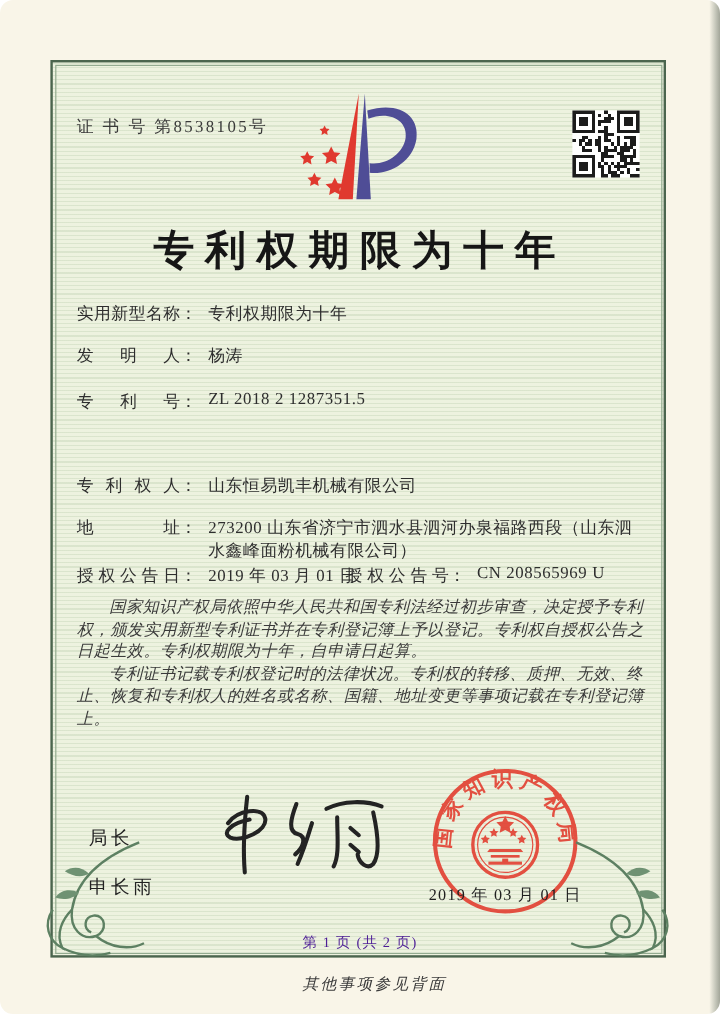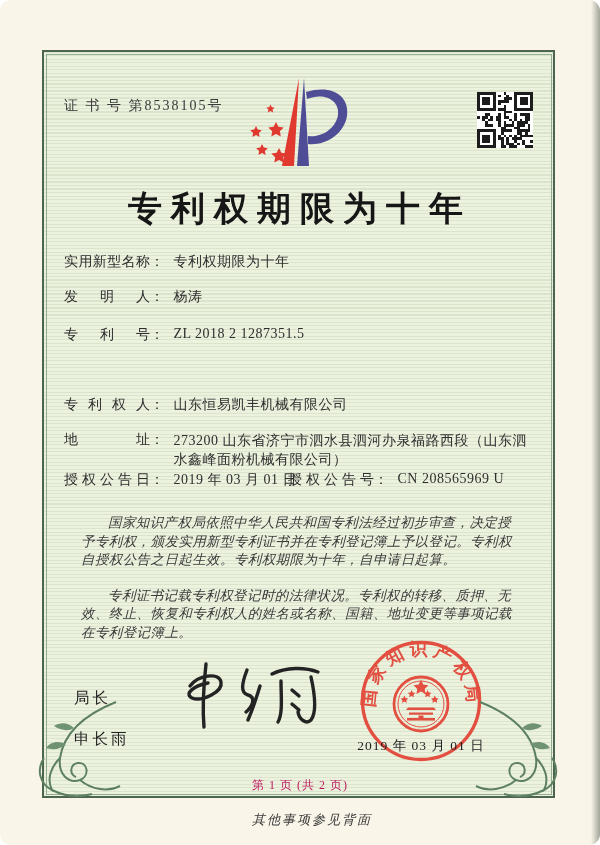--- a/index.html
+++ b/index.html
@@ -38,28 +38,28 @@
     font-size:34px;font-weight:bold;letter-spacing:9px;color:#161616;
   }
   .frow{position:absolute;left:64px;font-size:14px;color:#2e2e2e;white-space:nowrap;}
   .flabel{display:inline-block;width:86px;text-align:justify;text-align-last:justify;vertical-align:top;}
   .fcolon{display:inline-block;vertical-align:top;}
   .fvalue{display:inline-block;margin-left:6px;letter-spacing:.5px;vertical-align:top;}
   .fvalue.wrap{white-space:normal;width:358px;line-height:19px;}
   .pair2{position:absolute;left:224px;top:0;white-space:nowrap;}
   .paras{left:64px;top:497px;width:476px;font-size:13.5px;line-height:18.6px;
     color:#3a3a3a;font-style:italic;letter-spacing:.4px;}
-  .paras p{margin:17px;text-indent:2em;}
+  .paras p{margin:0;text-indent:2em;}
   .director{left:74px;top:688px;font-size:15.5px;letter-spacing:3px;color:#222;}
   .director div{margin-bottom:20px;}
   .signature{left:168px;top:655px;}
   .seal{left:358px;top:638px;opacity:.88;}
   .seal-date{left:350px;top:737px;width:142px;text-align:center;font-size:13.5px;
     letter-spacing:1px;color:#1f1f1f;z-index:6;}
-  .page-num{left:0;top:777px;width:600px;text-align:center;font-size:12px;color:#be185d;letter-spacing:1px;}
+  .page-num{left:0;top:777px;width:600px;text-align:center;font-size:12px;color:#4c1d95;letter-spacing:1px;}
   .back-note{left:0;top:811px;width:600px;text-align:center;font-size:13px;
     font-style:italic;color:#3a3a3a;letter-spacing:2px;padding-left:12px;}
   .flourish{z-index:5;}
 </style>
 </head>
 <body>
 
 <div class="page">
 
   <div class="frame">

